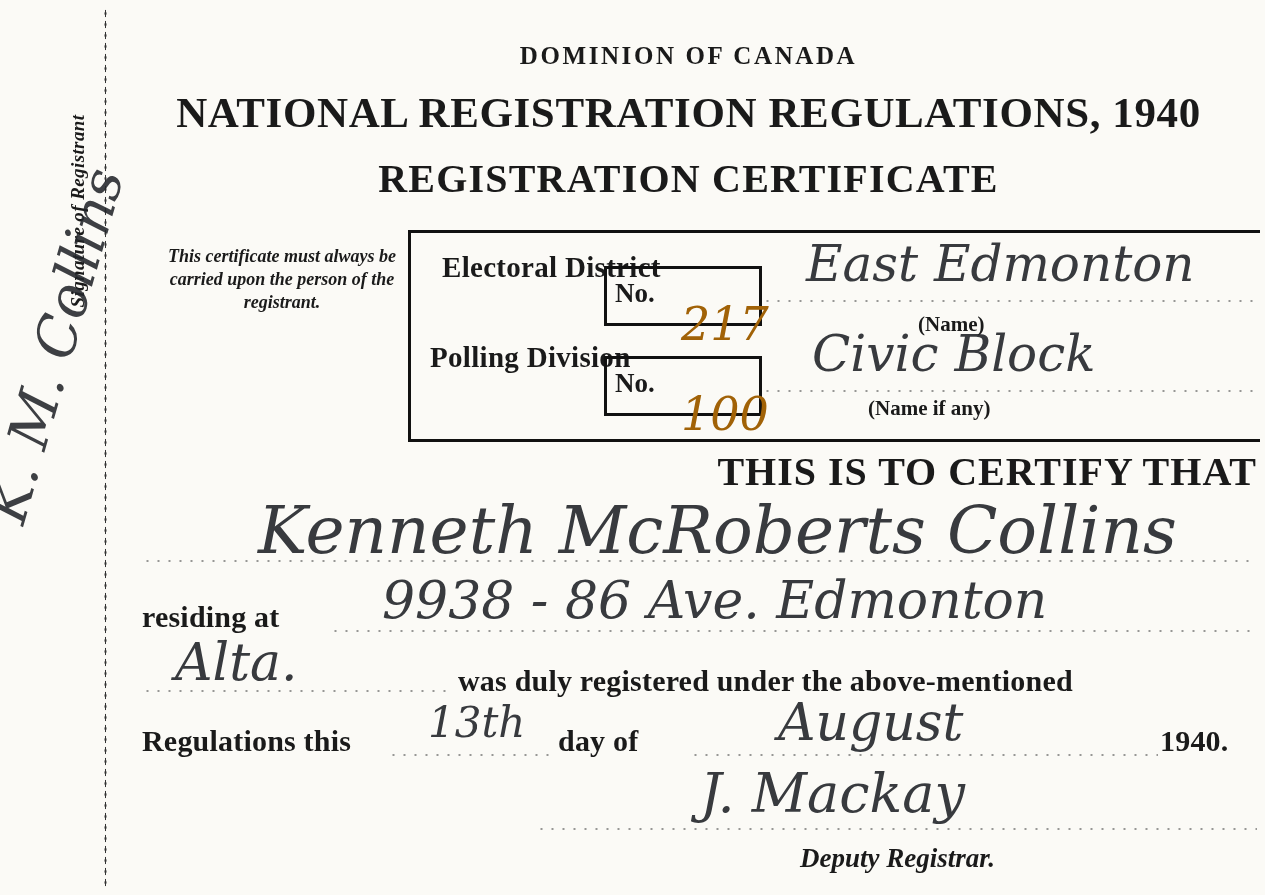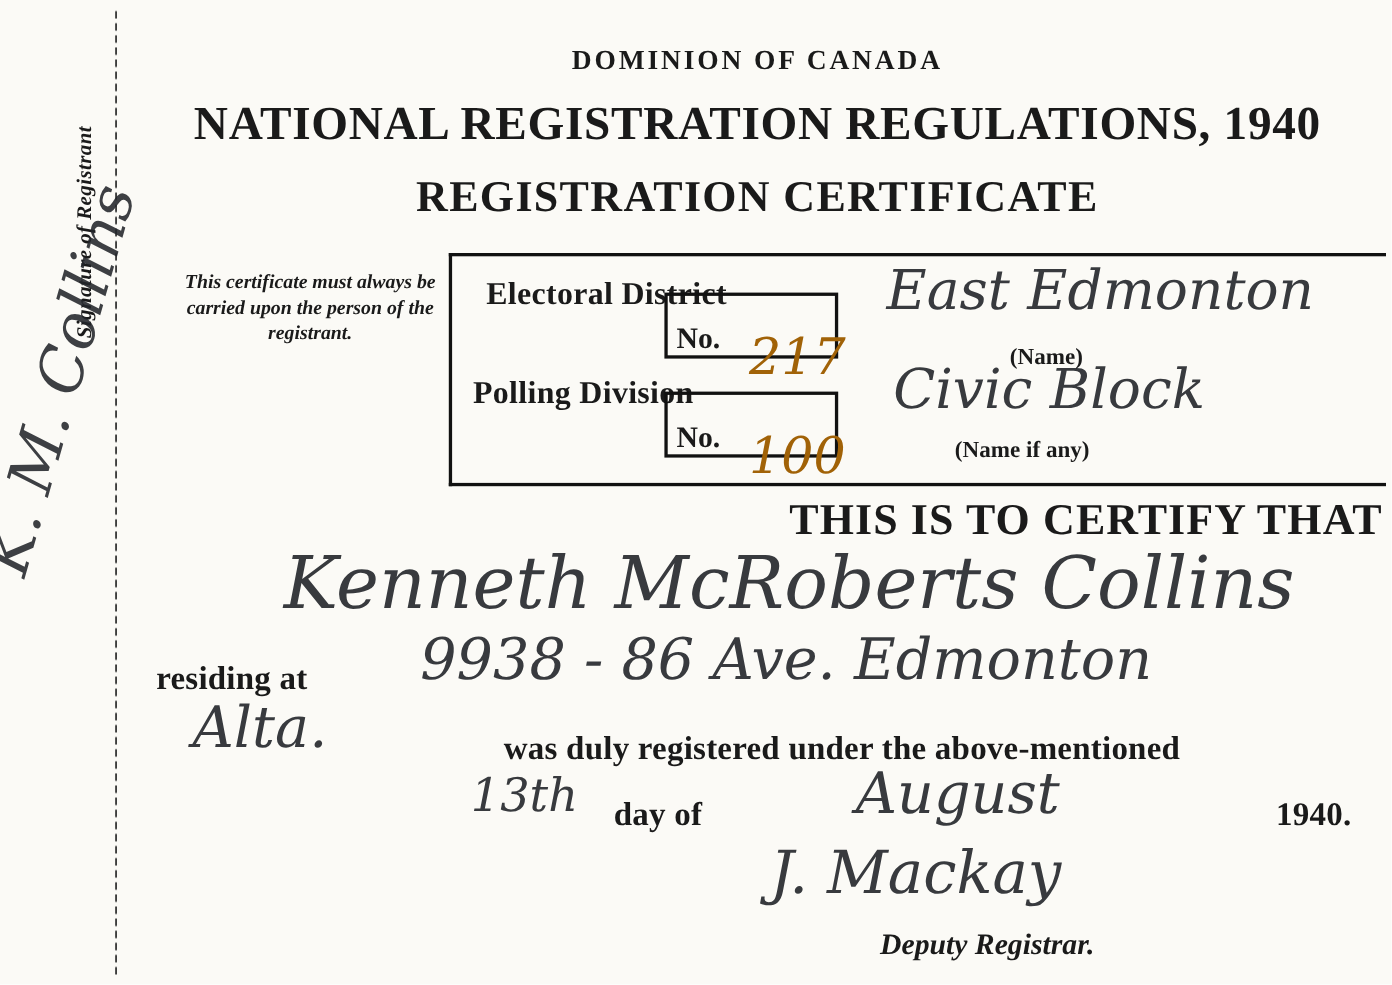--- a/index.html
+++ b/index.html
@@ -134,21 +134,21 @@
 
   .no-box {
     position: absolute;
     border: 3px solid #111;
     width: 152px;
     height: 54px;
   }
   .no-box .no-text {
     position: absolute;
     left: 8px;
-    top: 23px;
+    top: 9px;
     font-size: 27px;
     font-weight: bold;
   }
   .no-box .no-val {
     position: absolute;
     left: 74px;
     top: -12px;
     font-family: "DejaVu Serif", serif;
     font-style: italic;
     font-size: 46px;
@@ -253,20 +253,21 @@
   <div class="hand" style="left:258px; top:492px; font-size:66px;">Kenneth McRoberts Collins</div>
 
   <div class="body-text" style="left:142px; top:600px;">residing at</div>
   <div class="dotline" style="left:330px; top:630px; width:927px;"></div>
   <div class="hand" style="left:382px; top:570px; font-size:52px;">9938 - 86 Ave. Edmonton</div>
 
   <div class="dotline" style="left:142px; top:690px; width:312px;"></div>
   <div class="hand" style="left:175px; top:632px; font-size:52px;">Alta.</div>
   <div class="body-text" style="left:458px; top:664px;">was duly registered under the above-mentioned</div>
 
+  <div class="body-text" style="left:142px; top:724px;">Regulations this</div>
   <div class="dotline" style="left:388px; top:754px; width:168px;"></div>
   <div class="hand" style="left:428px; top:698px; font-size:42px;">13th</div>
   <div class="body-text" style="left:558px; top:724px;">day of</div>
   <div class="dotline" style="left:690px; top:754px; width:468px;"></div>
   <div class="hand" style="left:778px; top:692px; font-size:52px;">August</div>
   <div class="body-text" style="left:1160px; top:724px;">1940.</div>
 
   <div class="dotline" style="left:536px; top:828px; width:721px;"></div>
   <div class="hand" style="left:700px; top:762px; font-size:54px;">J. Mackay</div>
   <div class="deputy">Deputy Registrar.</div>

